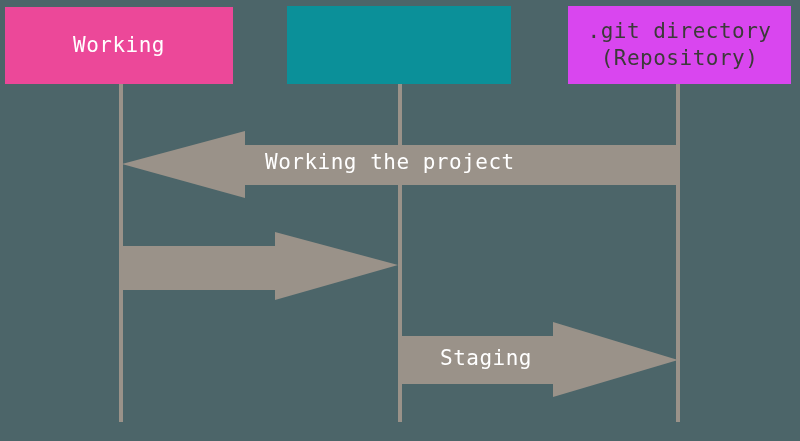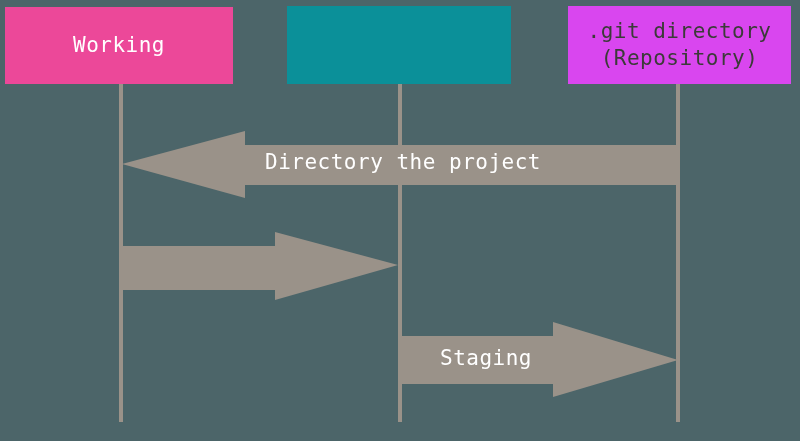--- a/index.html
+++ b/index.html
@@ -102,21 +102,21 @@
   <div class="node repo">
     <span class="line">.git directory</span>
     <span class="line">(Repository)</span>
   </div>
 
   <div class="arrow checkout">
     <svg width="560" height="74" viewBox="0 0 560 74" xmlns="http://www.w3.org/2000/svg">
       <polygon fill="#9a9289" points="4,36 127,3 127,17 560,17 560,57 127,57 127,70"></polygon>
     </svg>
   </div>
-  <div class="arrow-label label checkout">Directory the project</div>
+  <div class="arrow-label label checkout">Working the project</div>
 
   <div class="arrow stage">
     <svg width="280" height="74" viewBox="0 0 280 74" xmlns="http://www.w3.org/2000/svg">
       <polygon fill="#9a9289" points="0,16 155,16 155,2 278,35 155,70 155,60 0,60"></polygon>
     </svg>
   </div>
 
   <div class="arrow commit">
     <svg width="282" height="80" viewBox="0 0 282 80" xmlns="http://www.w3.org/2000/svg">
       <polygon fill="#9a9289" points="0,16 155,16 155,2 280,40 155,77 155,64 0,64"></polygon>

